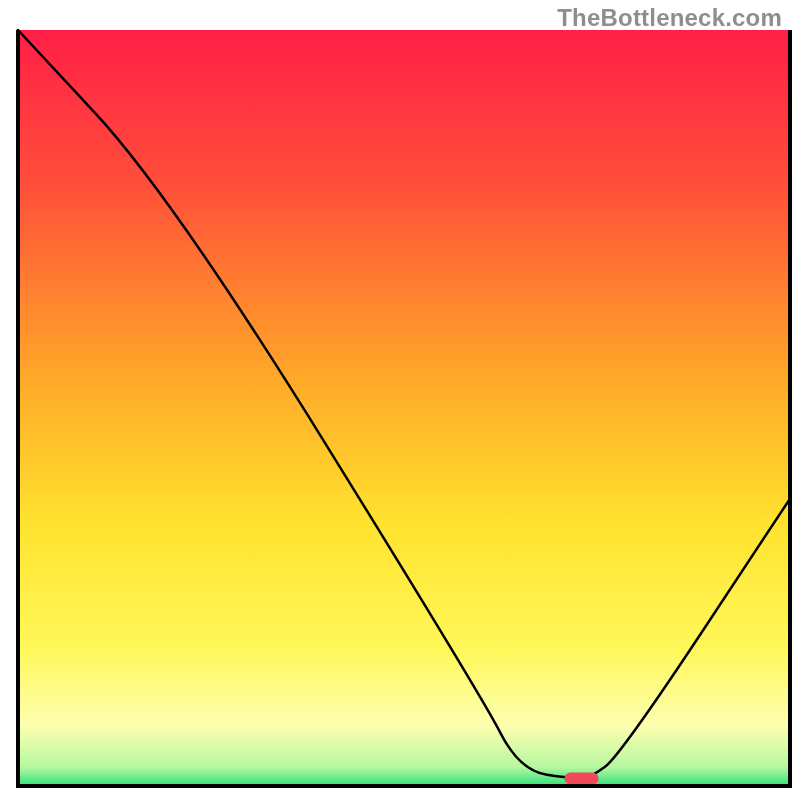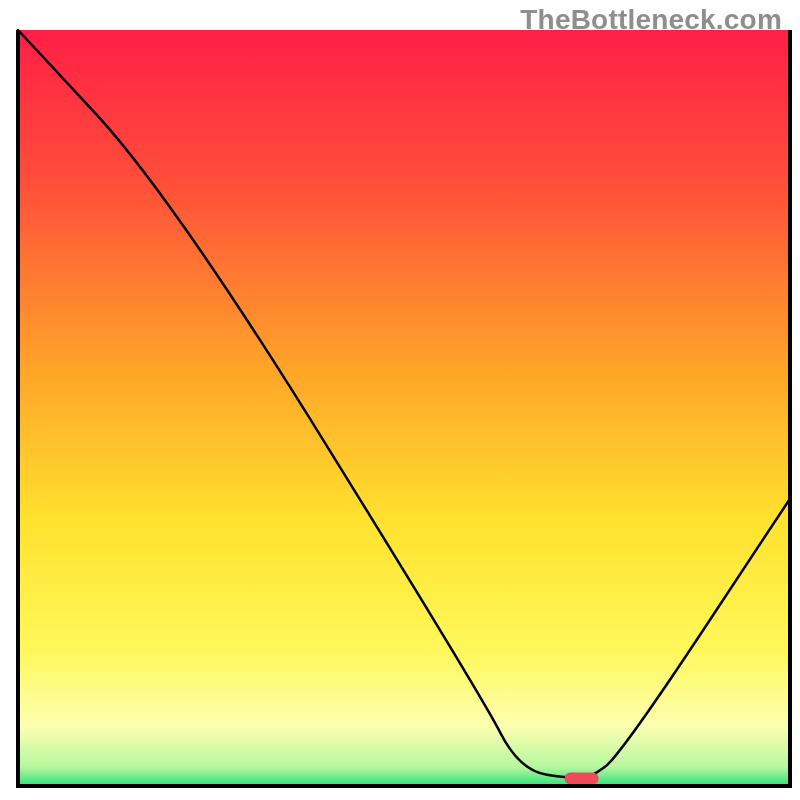--- a/index.html
+++ b/index.html
@@ -13,21 +13,21 @@
   .wrap {
     position: relative;
     width: 800px;
     height: 800px;
   }
   .watermark {
     position: absolute;
     top: 4px;
     right: 18px;
     font-family: Arial, Helvetica, sans-serif;
-    font-size: 28px;
+    font-size: 24px;
     font-weight: 600;
     color: #8e8e8e;
     letter-spacing: 0.2px;
   }
   svg {
     display: block;
   }
 </style>
 </head>
 <body>

